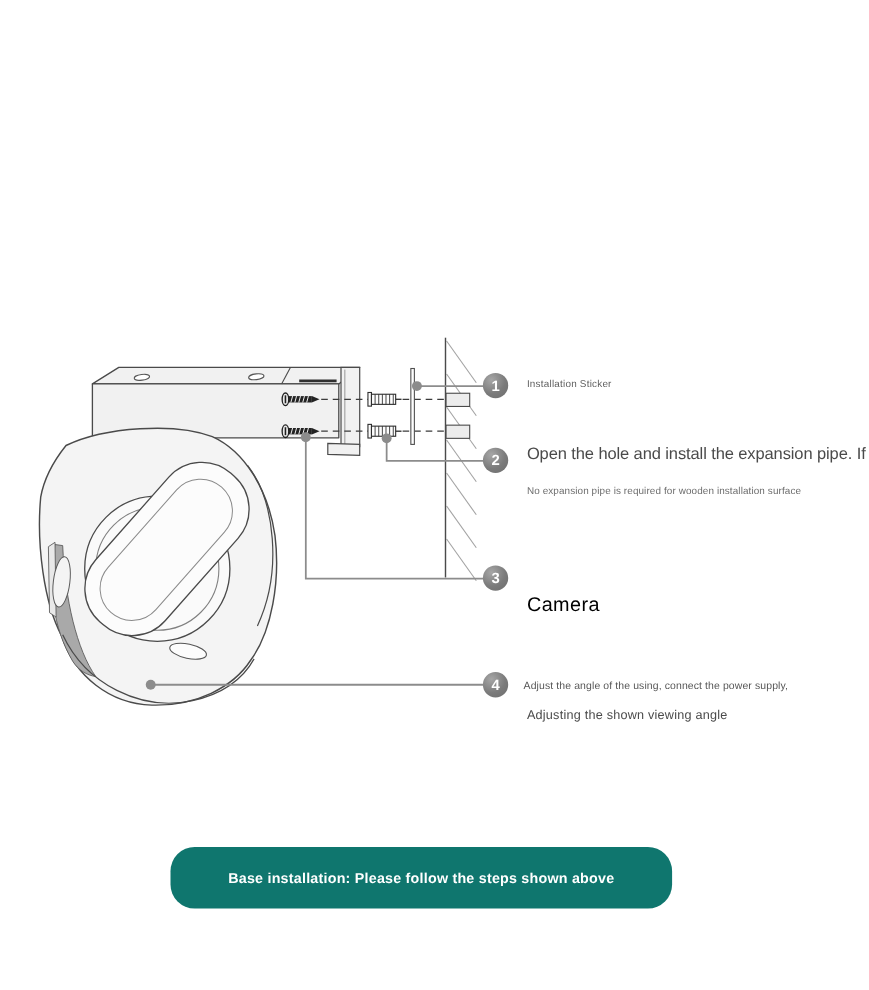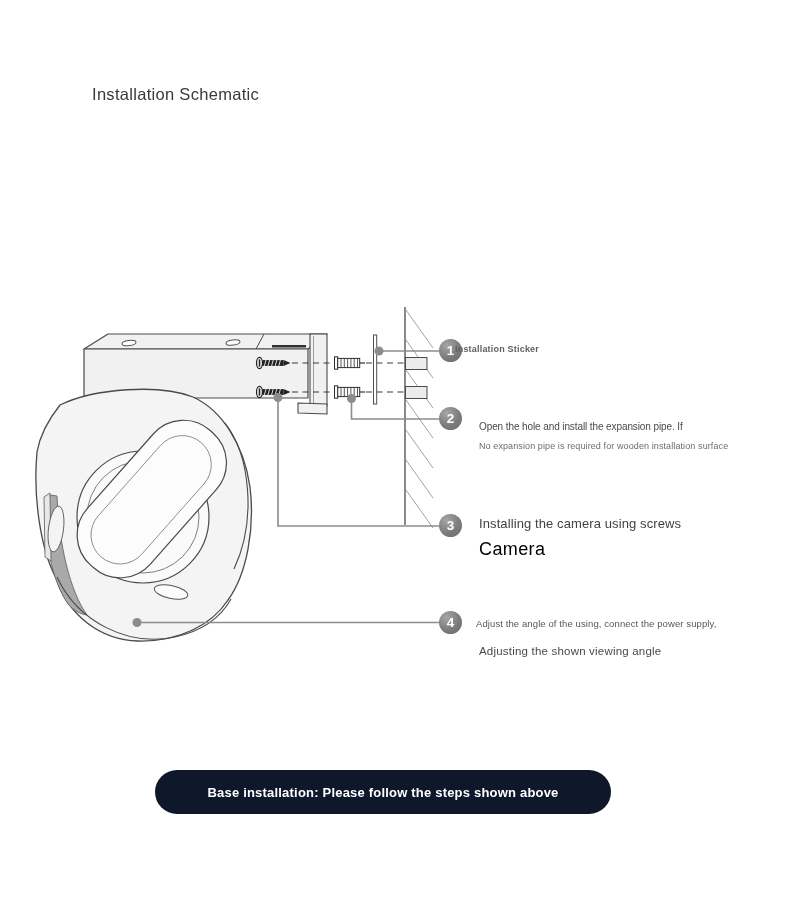--- a/index.html
+++ b/index.html
@@ -12,39 +12,38 @@
   .note-1{left:90px;top:165px;font-size:10.3px;color:#474747;letter-spacing:.1px;}
   .note-2{left:92px;top:192px;font-size:10.8px;color:#3e3e3e;letter-spacing:.1px;}
   .diagram{position:absolute;left:0;top:0;width:790px;height:900px;}
   .badge{
     position:absolute;left:439px;width:23px;height:23px;border-radius:50%;
     background:radial-gradient(circle at 34% 28%, #a6a6a6 0%, #7b7b7b 55%, #6c6c6c 100%);
     color:#ffffff;font-size:13.5px;font-weight:bold;
     display:flex;align-items:center;justify-content:center;
   }
   .badge-1{top:339px;} .badge-2{top:407px;} .badge-3{top:514px;} .badge-4{top:611px;}
-  .s1-label{left:455px;top:344px;font-size:9px;color:#5f5f5f;letter-spacing:.2px;font-weight:bold;}
-  .s2-label{left:479px;top:421px;font-size:10px;color:#4a4a4a;letter-spacing:-.1px;}
+  .s1-label{left:479px;top:344px;font-size:9px;color:#5f5f5f;letter-spacing:.2px;}
+  .s2-label{left:479px;top:404px;font-size:15px;color:#4a4a4a;letter-spacing:-.1px;}
   .s2-sub{left:479px;top:441px;font-size:9px;color:#6d6d6d;letter-spacing:.1px;}
   .s3-label{left:479px;top:516px;font-size:13px;color:#424242;letter-spacing:.1px;}
   .s3-sub{left:479px;top:539px;font-size:18px;color:#000000;letter-spacing:.4px;}
   .s4-label{left:476px;top:618px;font-size:9.5px;color:#575757;letter-spacing:.1px;}
   .s4-sub{left:479px;top:645px;font-size:11.5px;color:#4a4a4a;letter-spacing:.2px;}
   .cta{
-    position:absolute;left:155px;top:770px;width:456px;height:44px;border-radius:22px;
-    background:#0f172a;color:#ffffff;font-size:13px;font-weight:bold;letter-spacing:.2px;
+    position:absolute;left:155px;top:770px;width:456px;height:56px;border-radius:22px;
+    background:#0f766e;color:#ffffff;font-size:13px;font-weight:bold;letter-spacing:.2px;
     display:flex;align-items:center;justify-content:center;cursor:pointer;
   }
 </style>
 </head>
 <body>
 
 <div class="canvas">
 
-  <div class="abs title">Installation Schematic</div>
 
   <svg class="diagram" viewBox="0 0 790 900">
 
     <g>
       <g stroke="#a3a3a3" stroke-width="1">
         <line x1="406" y1="310" x2="433" y2="348"></line>
         <line x1="406" y1="340" x2="433" y2="378"></line>
         <line x1="406" y1="370" x2="433" y2="408"></line>
         <line x1="406" y1="400" x2="433" y2="438"></line>
         <line x1="406" y1="430" x2="433" y2="468"></line>
@@ -163,20 +162,19 @@
   </svg>
 
   <div class="badge badge-1">1</div>
   <div class="badge badge-2">2</div>
   <div class="badge badge-3">3</div>
   <div class="badge badge-4">4</div>
 
   <div class="abs s1-label">Installation Sticker</div>
   <div class="abs s2-label">Open the hole and install the expansion pipe. If</div>
   <div class="abs s2-sub">No expansion pipe is required for wooden installation surface</div>
-  <div class="abs s3-label">Installing the camera using screws</div>
   <div class="abs s3-sub">Camera</div>
   <div class="abs s4-label">Adjust the angle of the using, connect the power supply,</div>
   <div class="abs s4-sub">Adjusting the shown viewing angle</div>
 
   <div class="cta">Base installation: Please follow the steps shown above</div>
 
 </div>
 
 </body></html>

